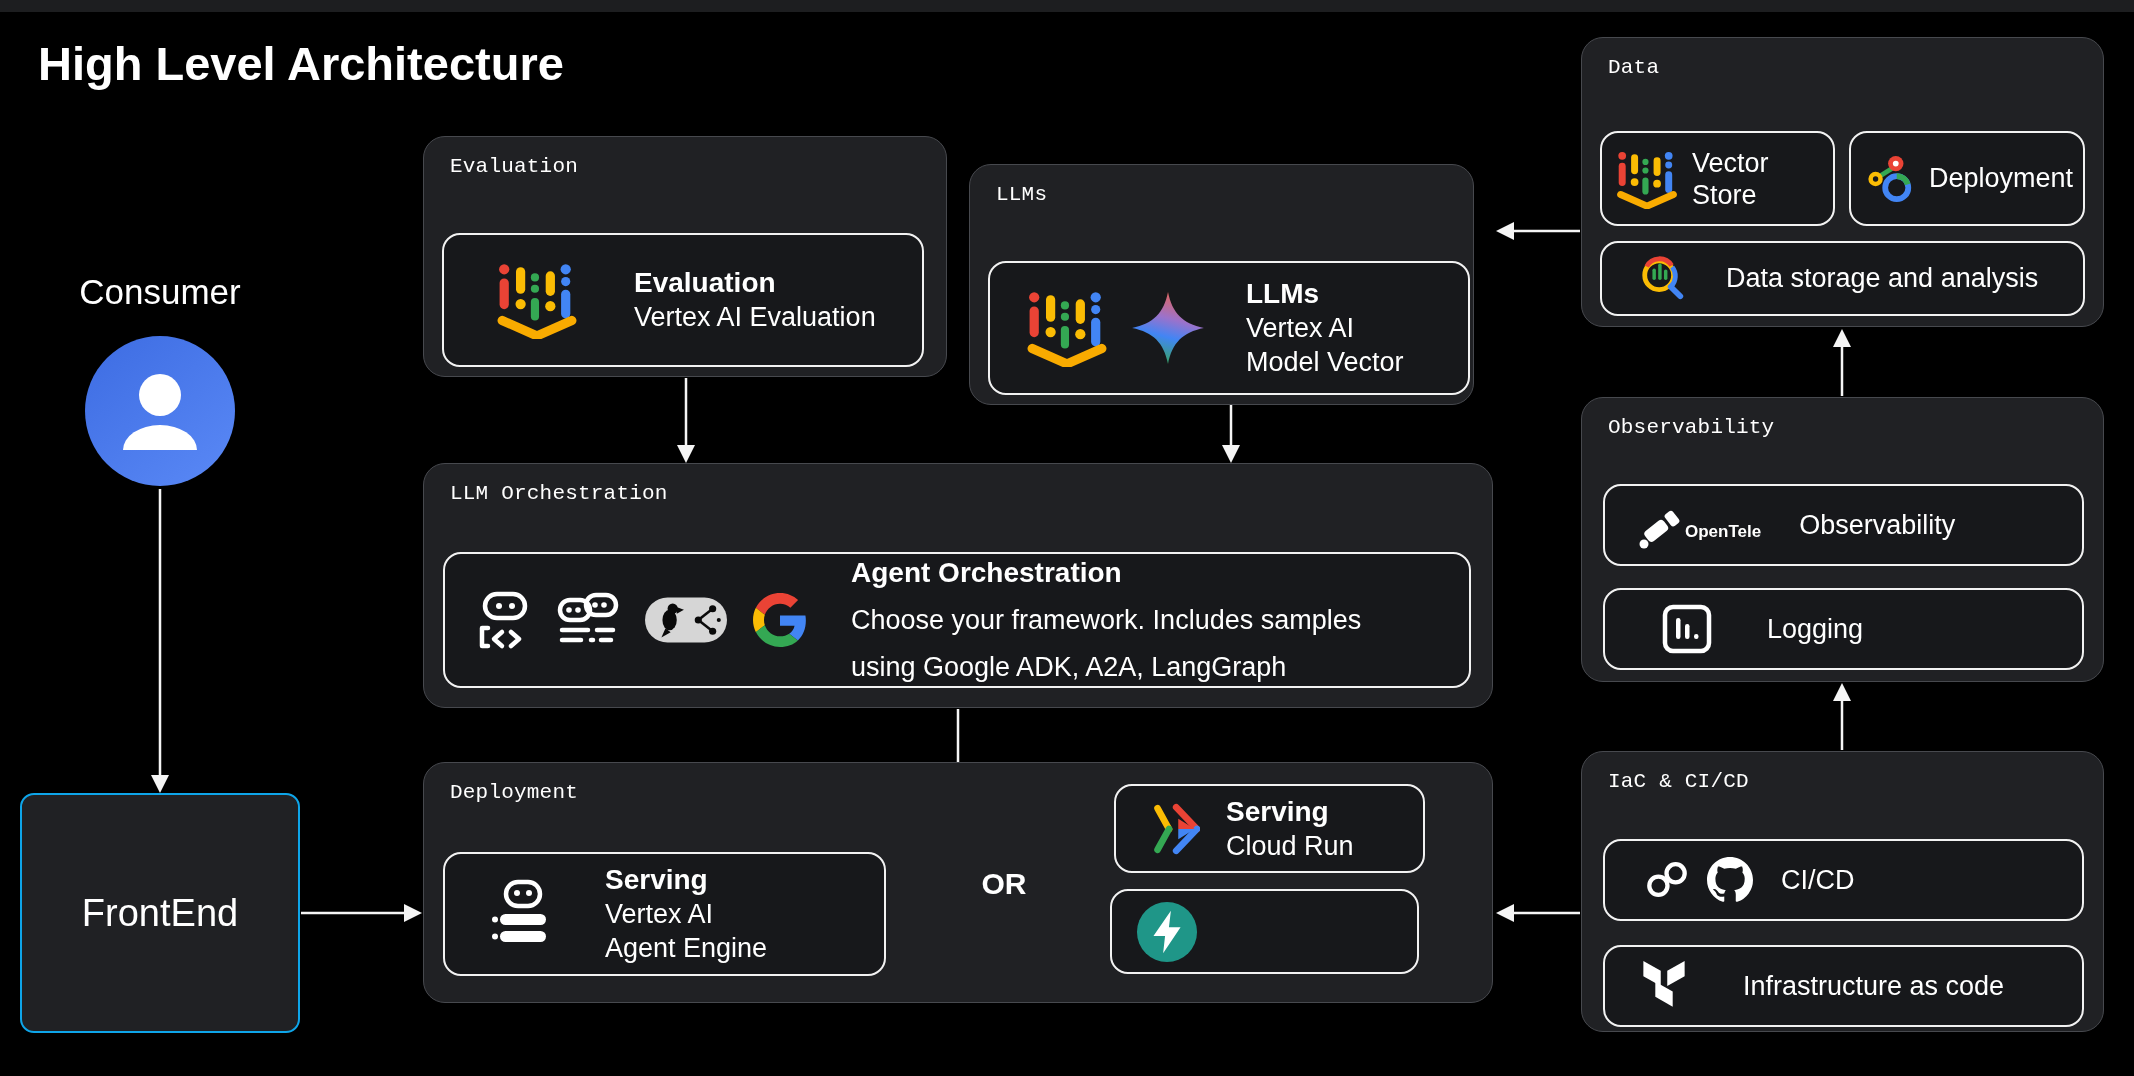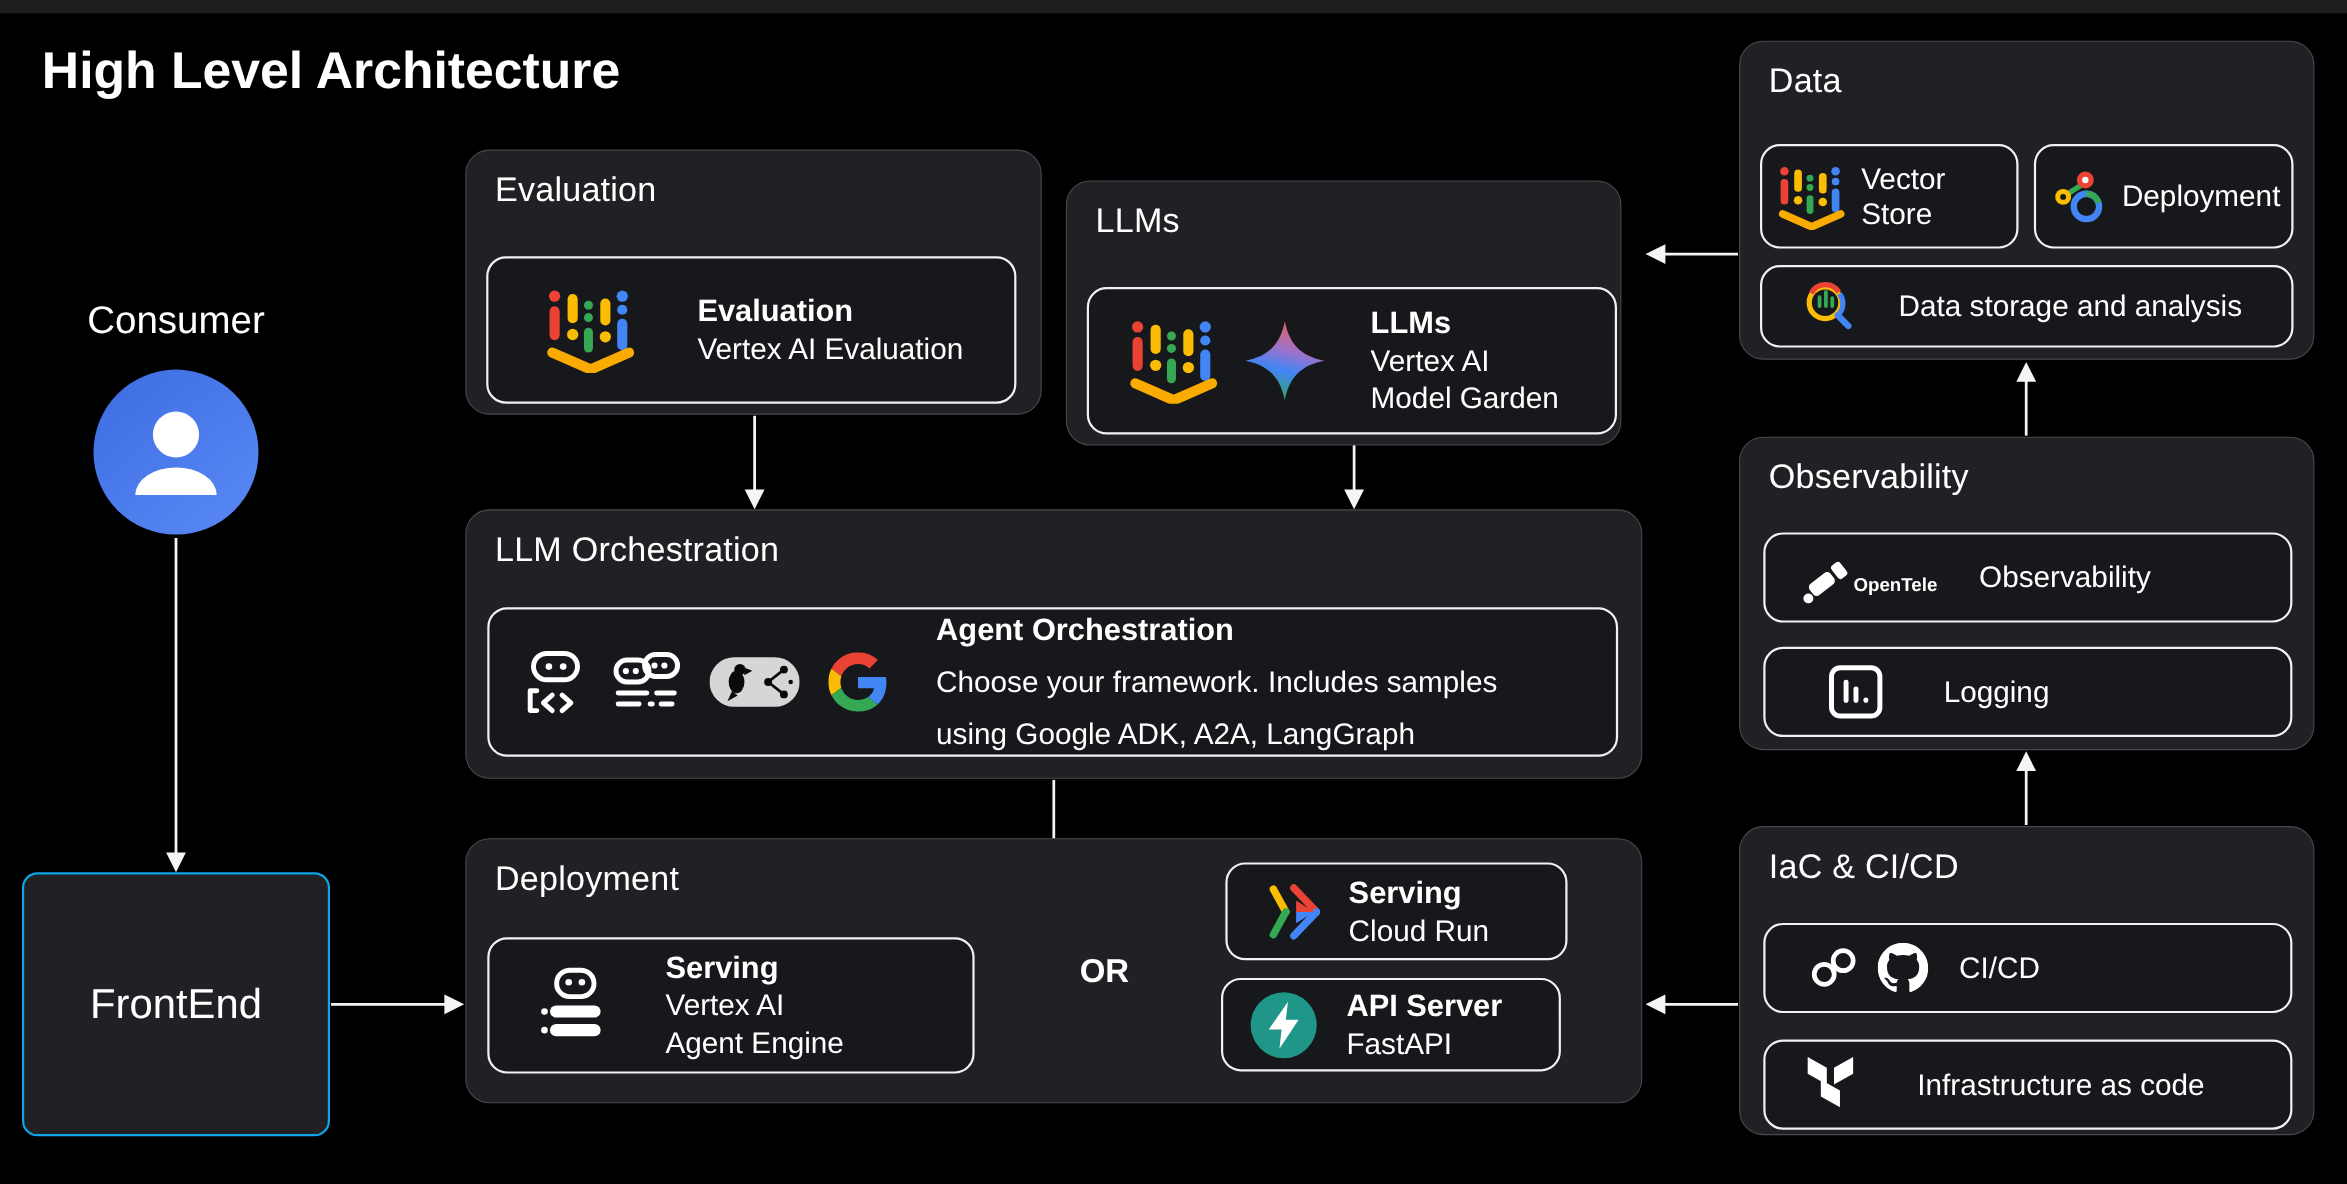--- a/index.html
+++ b/index.html
@@ -1,21 +1,21 @@
 <!DOCTYPE html>
 <html><head>
 <meta charset="utf-8">
 <style>
   html,body{margin:0;padding:0;background:#000;}
   body{width:2134px;height:1076px;position:relative;overflow:hidden;
        font-family:"Liberation Sans",sans-serif;color:#fff;}
   .panel{position:absolute;background:#202124;border:1.5px solid #47494e;
          border-radius:22px;box-sizing:border-box;}
-  .panel-title{position:absolute;left:26px;top:18px;font-size:31px;color:#fff;
-               letter-spacing:.2px;white-space:nowrap;}
+  .panel-title{position:absolute;left:26px;top:18px;font-size:21px;color:#fff;
+               letter-spacing:.2px;white-space:nowrap;font-family:Liberation Mono, monospace;}
   .card{position:absolute;background:#17181b;border:2.5px solid #f2f2f2;
         border-radius:18px;box-sizing:border-box;display:flex;align-items:center;}
   .stack{display:flex;flex-direction:column;color:#fff;}
   .b{font-weight:700;font-size:28px;line-height:34px;white-space:nowrap;}
   .r{font-weight:400;font-size:27px;line-height:34px;white-space:nowrap;}
   .lbl{font-size:27px;color:#fff;}
   .nowrap{white-space:nowrap;}
   svg{display:block;}
   #arrows{position:absolute;left:0;top:0;pointer-events:none;}
   .top-strip{position:absolute;left:0;top:0;width:2134px;height:12px;background:#1d1e20;}
@@ -134,21 +134,21 @@
             <stop offset="0.6" stop-color="#4285F4"></stop>
             <stop offset="1" stop-color="#34A853"></stop>
           </linearGradient>
         </defs>
         <path d="M36 2 C40 22 50 32 70 36 C50 40 40 50 36 70 C32 50 22 40 2 36 C22 32 32 22 36 2 Z" fill="url(#gemgrad)"></path>
       </svg>
     </span>
     <div class="stack" style="margin-left:40px;">
       <div class="b">LLMs</div>
       <div class="r">Vertex AI</div>
-      <div class="r">Model Garden</div>
+      <div class="r">Model Vector</div>
     </div>
   </div>
 </div>
 
 <div class="panel" style="left:423px;top:463px;width:1070px;height:245px;">
   <div class="panel-title">LLM Orchestration</div>
   <div class="card" style="left:19px;top:88px;width:1028px;height:136px;padding-left:30px;">
     <span>
       <svg width="56" height="60" viewBox="0 0 56 60">
         <rect x="10" y="4" width="40" height="24" rx="12" fill="none" stroke="#fff" stroke-width="4.5"></rect>
@@ -250,24 +250,20 @@
     </div>
   </div>
 
   <div class="card" style="left:686px;top:126px;width:309px;height:85px;padding-left:24px;">
     <span>
       <svg width="62" height="62" viewBox="0 0 64 64">
         <circle cx="32" cy="32" r="31" fill="#1F9688"></circle>
         <path d="M36 10L18 36h12L28 54 46 27H34Z" fill="#fff"></path>
       </svg>
     </span>
-    <div class="stack" style="margin-left:26px;">
-      <div class="b">API Server</div>
-      <div class="r">FastAPI</div>
-    </div>
   </div>
 </div>
 
 <div class="panel" style="left:1581px;top:37px;width:523px;height:290px;">
   <div class="panel-title">Data</div>
 
   <div class="card" style="left:18px;top:93px;width:235px;height:95px;padding-left:14px;">
     <span>
       <svg width="62" height="60" viewBox="0 0 80 76">
         <circle cx="8" cy="8" r="5" fill="#EA4335"></circle>

